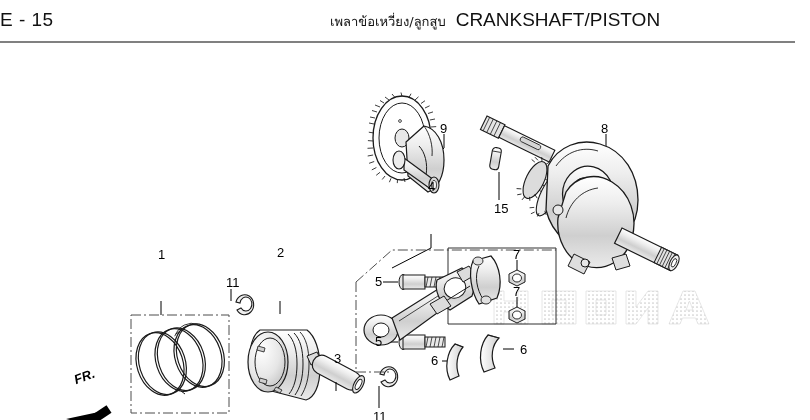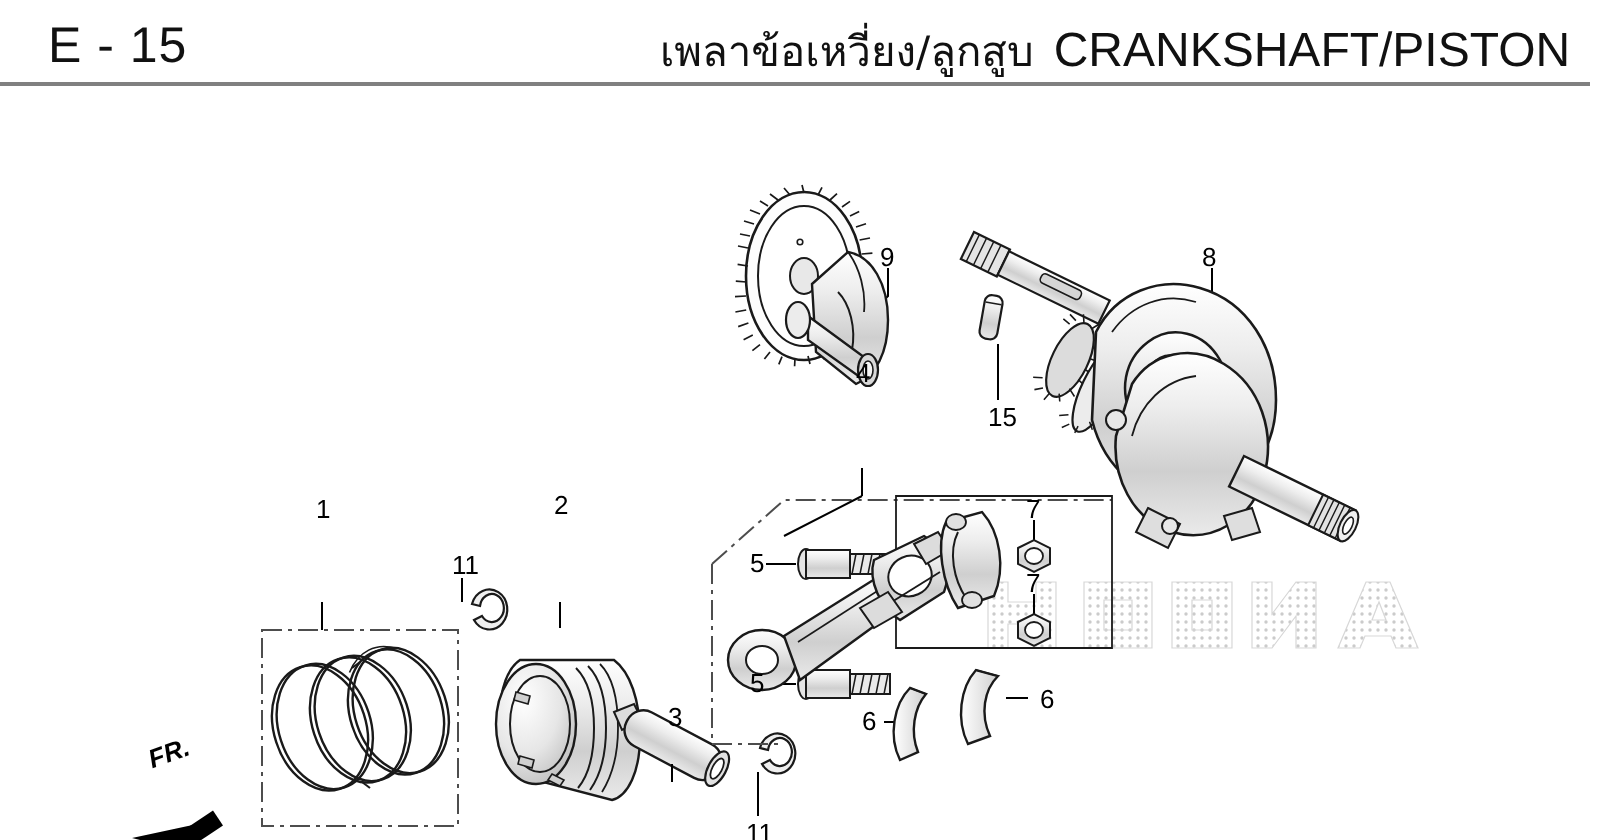--- a/index.html
+++ b/index.html
@@ -16,40 +16,40 @@
     overflow: hidden;
   }
   
   #header {
     position: absolute;
     left: 0; top: 0;
     width: 810px; height: 42px;
   }
   #page-code {
     position: absolute;
-    left: 24px; top: 9px;
-    font-size: 25px;
+    left: 0; top: 9px;
+    font-size: 19px;
     color: #111;
     letter-spacing: 0.5px;
     white-space: nowrap;
   }
   #title-group {
     position: absolute;
     left: 330px; top: 9px;
     width: 470px;
     font-size: 18px;
     color: #111;
     white-space: nowrap;
   }
   #title-th {
     font-family: "DejaVu Sans", "Liberation Sans", sans-serif;
-    font-size: 21px;
+    font-size: 13px;
   }
   #title-en {
-    font-size: 24px;
+    font-size: 19px;
     margin-left: 10px;
   }
   #header-rule {
     position: absolute;
     left: 0; top: 41px;
     width: 795px; height: 2px;
     background: #808080;
   }
   
   #canvas {

